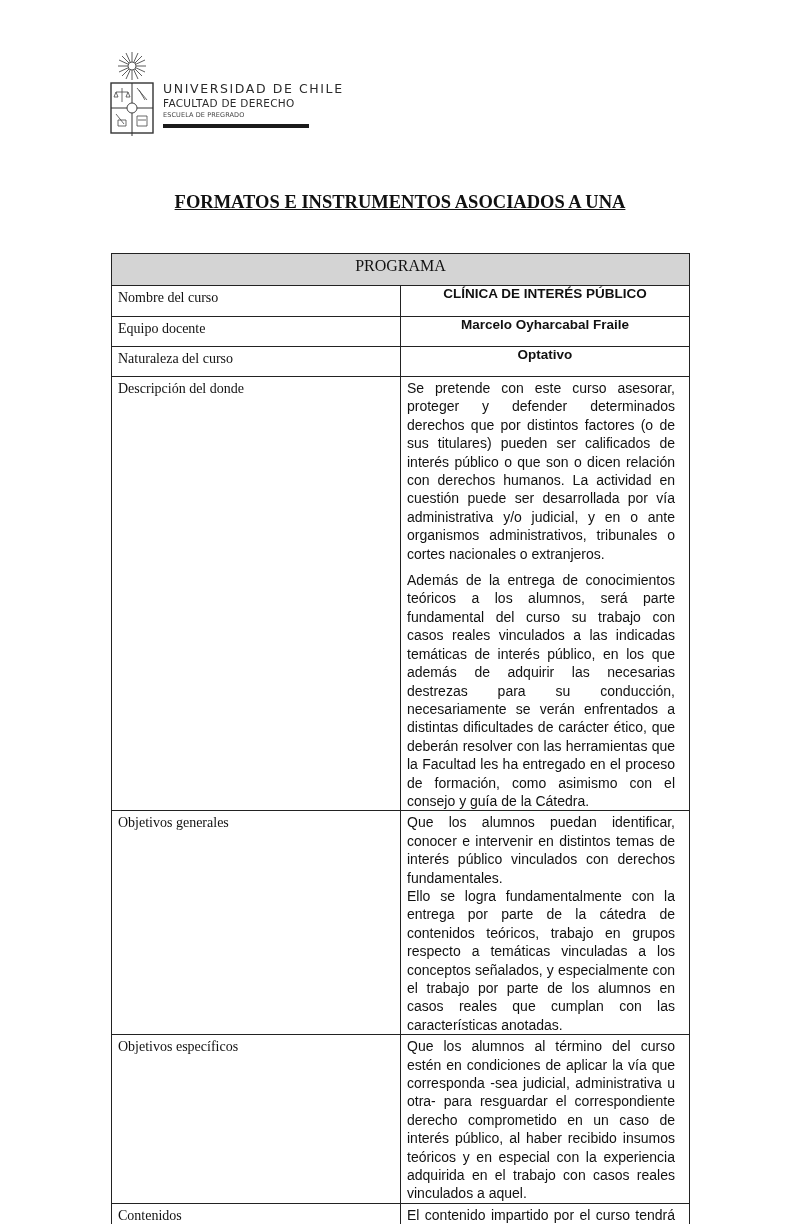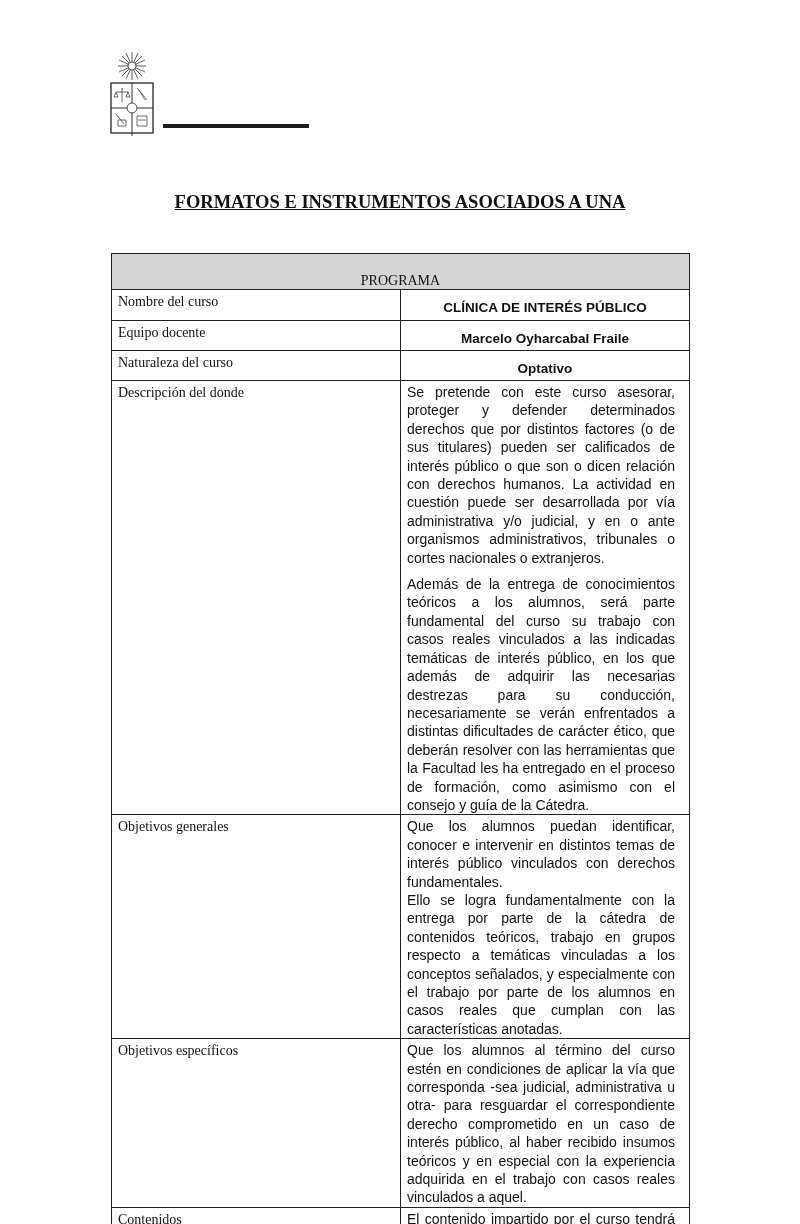--- a/index.html
+++ b/index.html
@@ -14,26 +14,26 @@
     .esc { font-family: "DejaVu Sans", sans-serif; font-size: 6.5px; color: #444; line-height: 11px; white-space: nowrap; letter-spacing: 0.1px; }
     .logo-bar { position: absolute; left: 55px; top: 74px; width: 146px; height: 4px; background: #1a1a1a; }
 
     .title { position: absolute; left: 100px; top: 192px; width: 600px; text-align: center;
              font-family: "Liberation Serif", "DejaVu Serif", serif; font-weight: bold;
              font-size: 18.5px; line-height: 21px; color: #111; text-decoration: underline; }
 
     table.prog { position: absolute; left: 111px; top: 253px; width: 579px;
                  border-collapse: collapse; table-layout: fixed; }
     table.prog td { border: 1.3px solid #222; vertical-align: top; }
-    .hdr { background: #d4d4d4; text-align: center; height: 22px;
-           font-family: "Liberation Serif", serif; font-size: 14px; padding-top: 19px; }
+    .hdr { background: #d4d4d4; text-align: center; height: 32px;
+           font-family: "Liberation Serif", serif; font-size: 16px; padding-top: 3px; }
     .lbl { width: 168px; font-family: "Liberation Serif", serif; font-size: 14px;
            padding: 3px 4px 0 6px; line-height: 17px; }
     .val-c { text-align: center; font-family: "Liberation Sans", sans-serif;
-             font-weight: bold; font-size: 13.5px; padding-top: 10px; }
+             font-weight: bold; font-size: 13.5px; padding-top: 0; }
     .val { font-family: "Liberation Sans", sans-serif; font-size: 14px; line-height: 18.4px;
            text-align: justify; padding: 2px 14px 0 6px; }
     .val p { margin: 0; }
     .val p + p.gap { margin-top: 8px; }
     .last-line { text-align-last: justify; }
   </style>
 </head>
 <body>
 
 <div class="logo">
@@ -55,20 +55,25 @@
     <g stroke="#444" stroke-width="0.8" fill="none">
       <line x1="8" y1="42" x2="20" y2="42"></line>
       <line x1="14" y1="38" x2="14" y2="52"></line>
       <path d="M8 42 l-2 5 h4 z M20 42 l-2 5 h4 z"></path>
       <path d="M29 38 l10 12 M31 40 l6 10"></path>
       <path d="M8 64 l8 10 M10 70 h8 v6 h-8 z"></path>
       <path d="M29 66 h10 v10 h-10 z M30 70 h8"></path>
     </g>
     <circle cx="24" cy="58" r="5" fill="#fff" stroke="#333" stroke-width="0.9"></circle>
   </svg>
+  <div class="logo-text">
+    <div class="uni">UNIVERSIDAD DE CHILE</div>
+    <div class="fac">FACULTAD DE DERECHO</div>
+    <div class="esc">ESCUELA DE PREGRADO</div>
+  </div>
   <div class="logo-bar"></div>
 </div>
 
 <div class="title">
   <div>FORMATOS E INSTRUMENTOS ASOCIADOS A UNA</div>
 </div>
 
 <table class="prog">
   <tbody>
       <tr>

